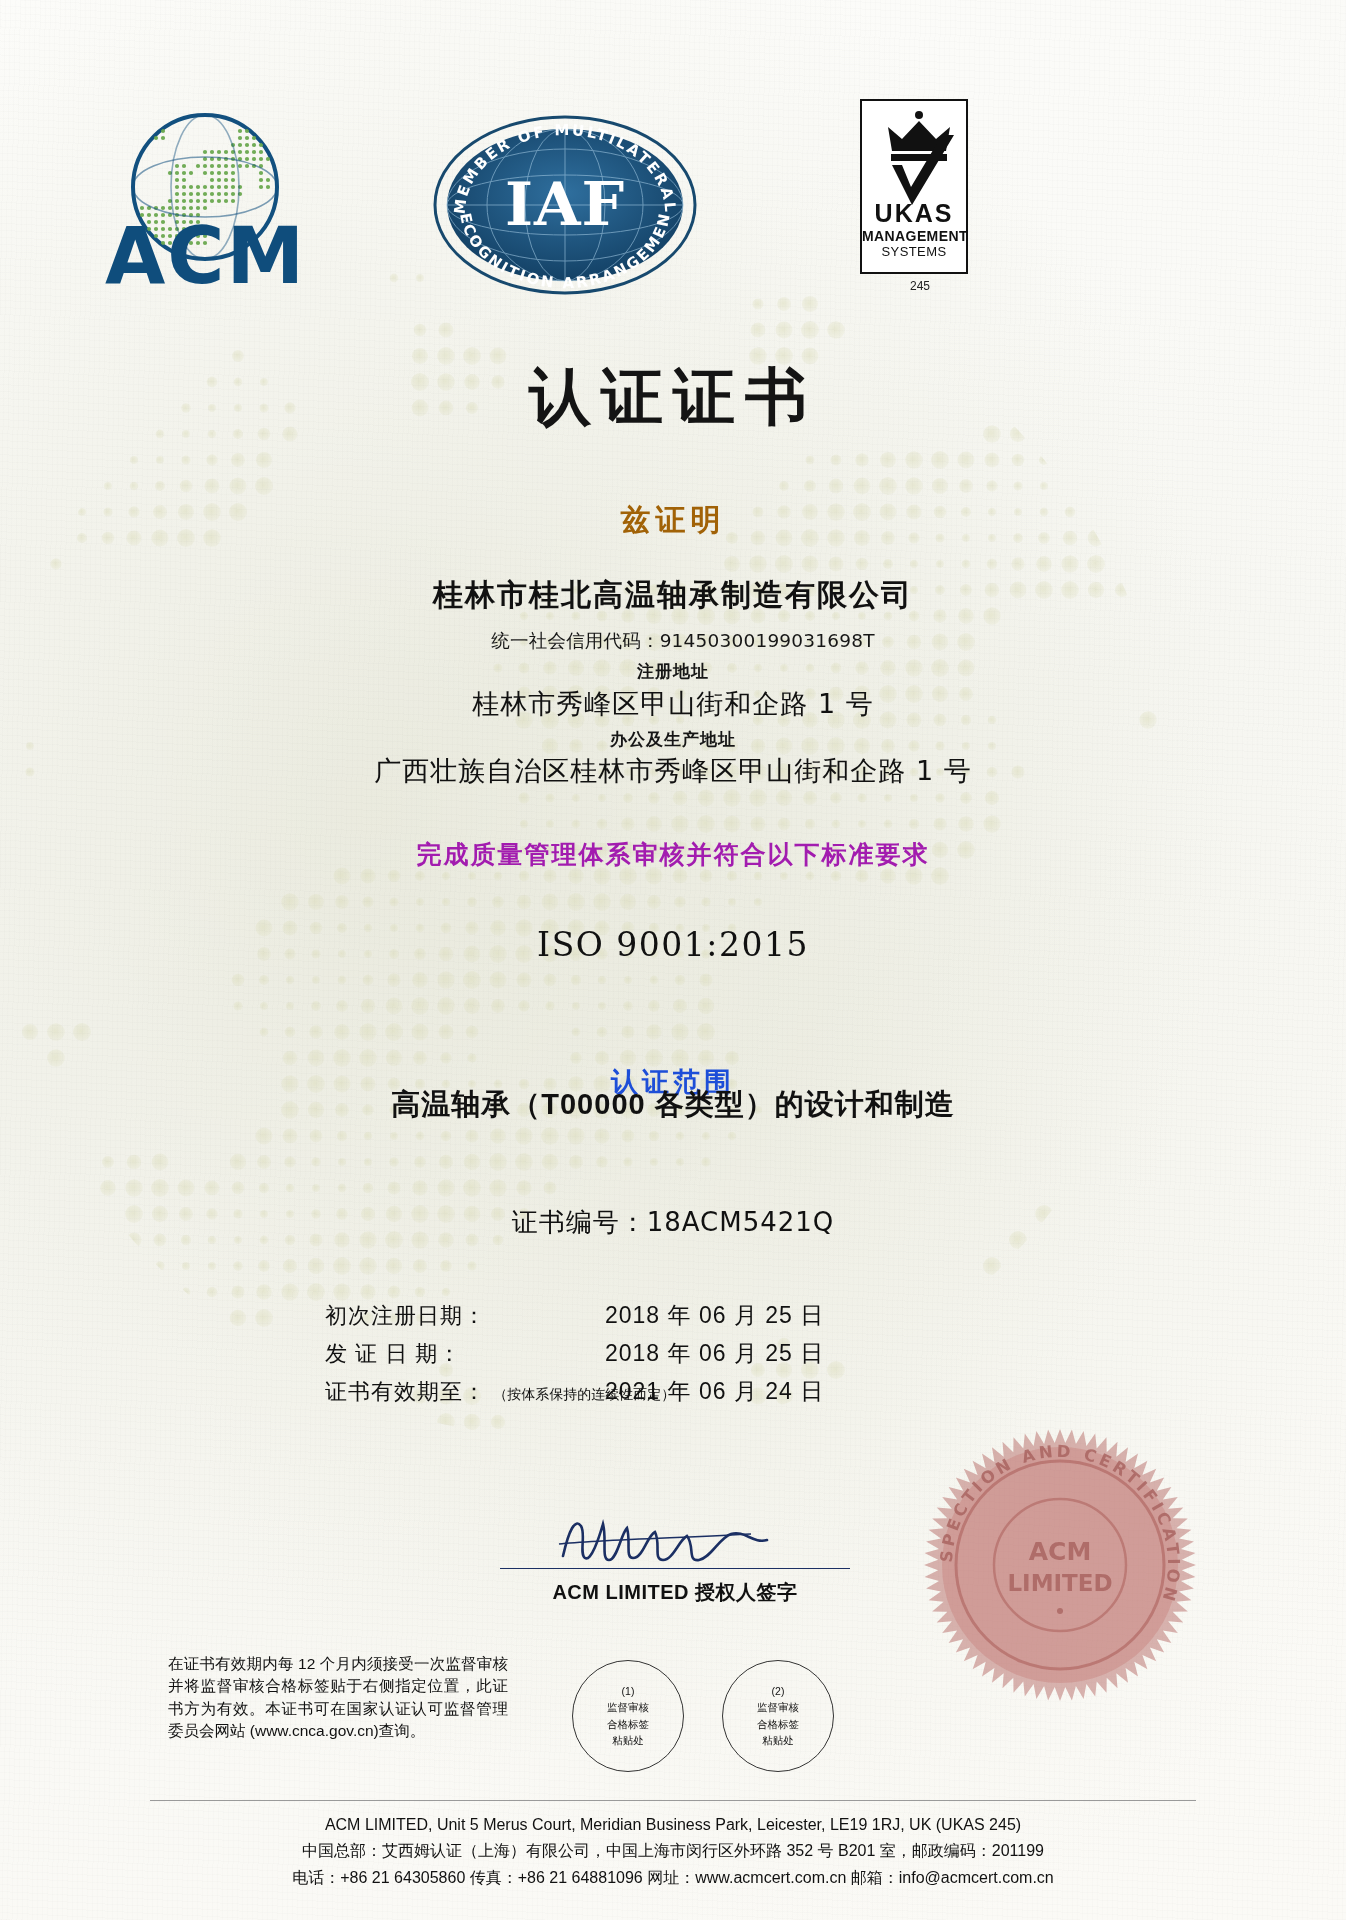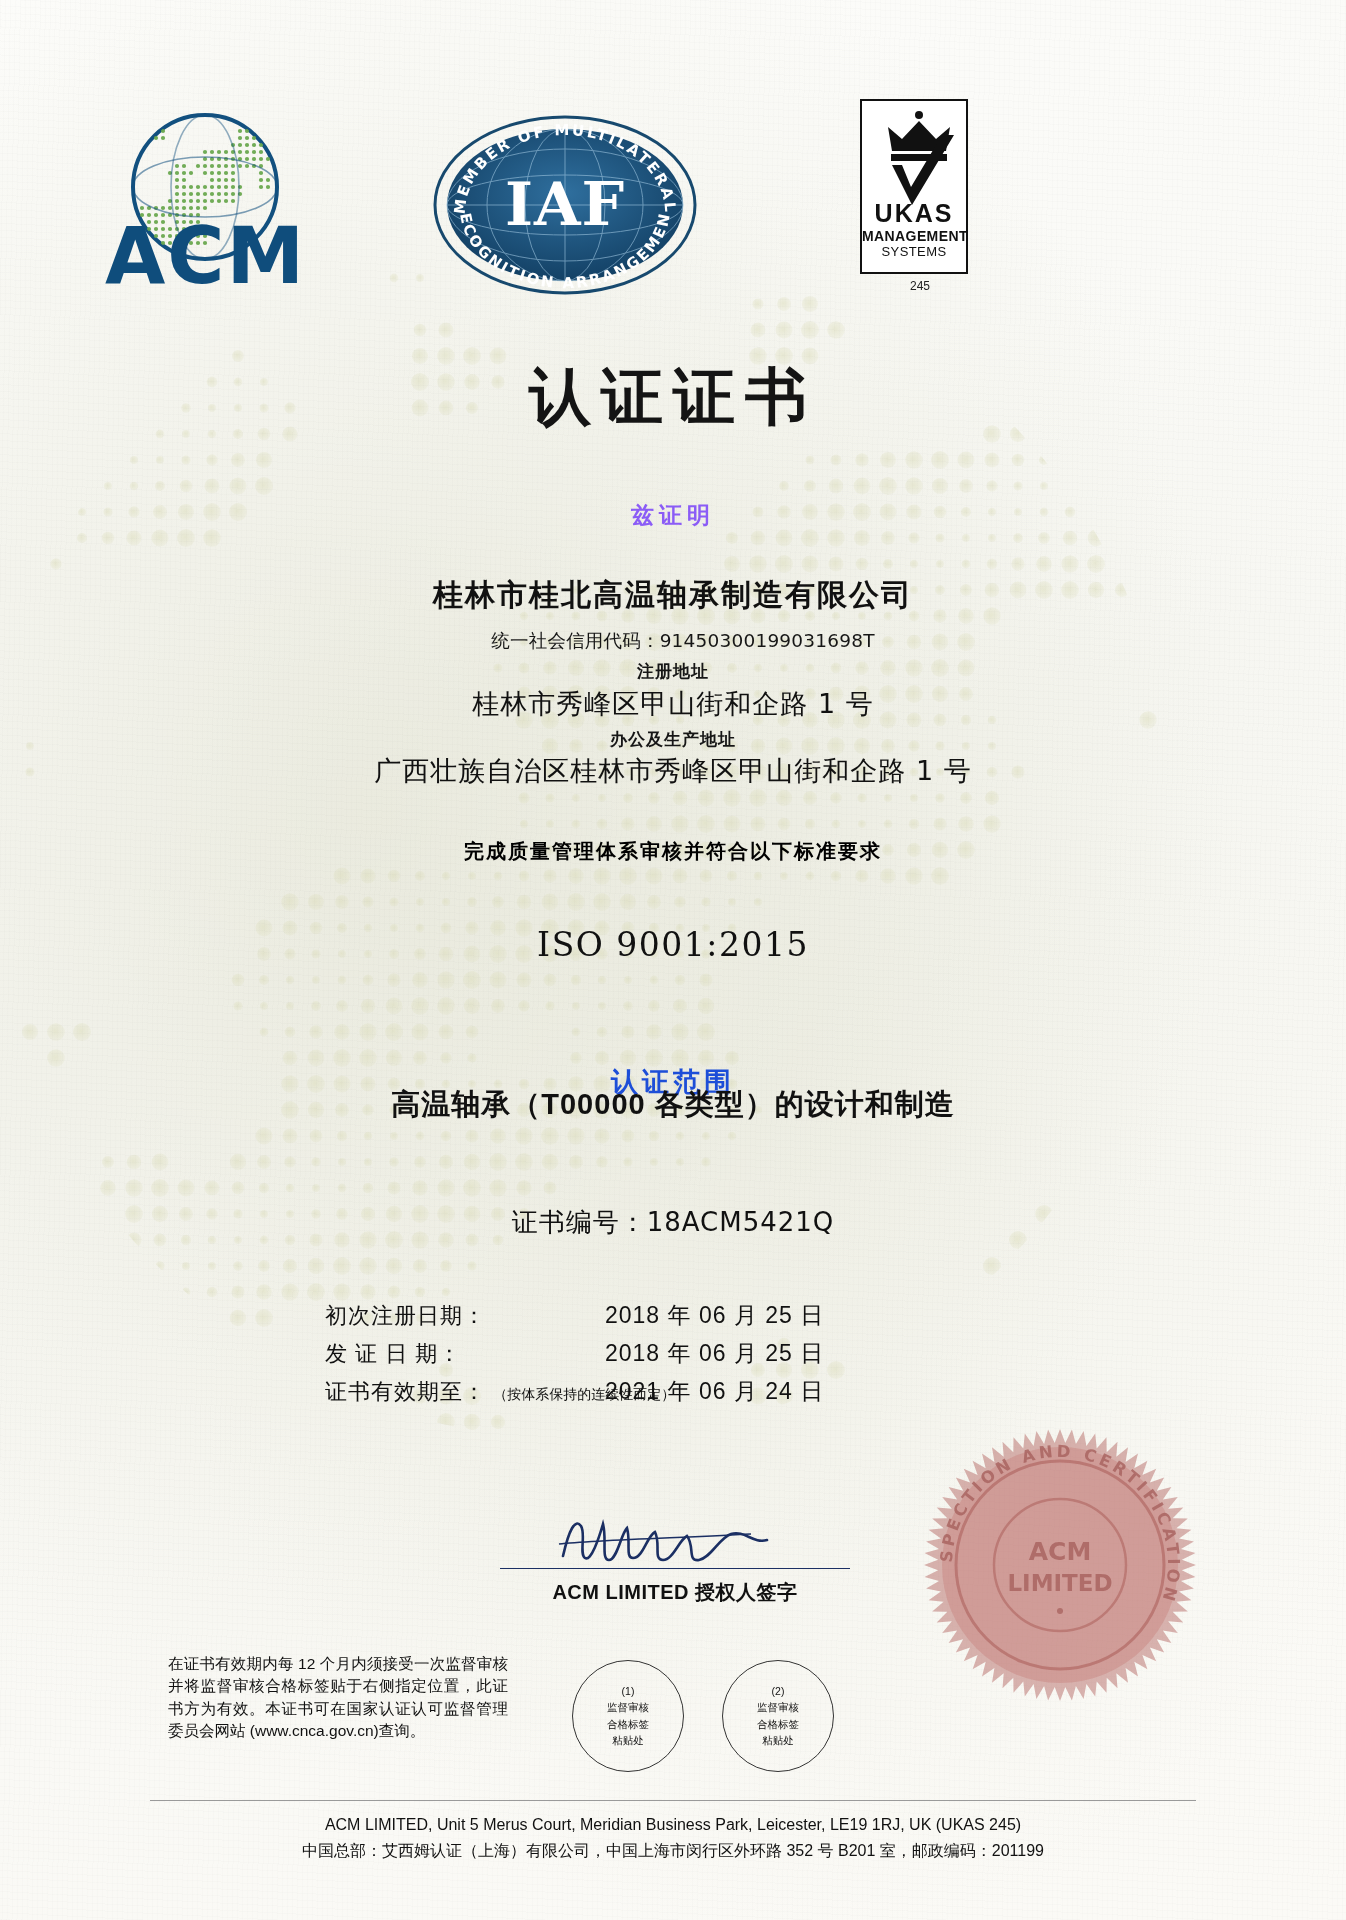--- a/index.html
+++ b/index.html
@@ -104,33 +104,33 @@
     font-family: "DejaVu Serif", "Liberation Serif", serif;
     font-size: 62px;
     font-weight: bold;
     letter-spacing: 10px;
     color: #141414;
   }
 
   
   .ctr { position: absolute; left: 0; right: 0; text-align: center; }
 
-  .t-zizhengming { top: 500px; font-size: 23px; letter-spacing: 5px; font-weight: bold; color: #8b5cf6;
+  .t-zizhengming { top: 500px; font-size: 30px; letter-spacing: 5px; font-weight: bold; color: #a16207;
                    font-family: "DejaVu Serif","Liberation Serif",serif; }
   .t-company     { top: 575px; font-size: 30px; font-weight: bold; letter-spacing: 2px; color: #111;
                    font-family: "DejaVu Sans","Liberation Sans",sans-serif; }
   .t-credit      { top: 628px; font-size: 18.5px; color: #161616; letter-spacing: .2px;
                    font-family: "DejaVu Sans","Liberation Sans",sans-serif; padding-left: 20px; }
   .t-reg-label   { top: 660px; font-size: 17px; font-weight: bold; color: #161616; letter-spacing: 1px; }
   .t-reg-addr    { top: 686px; font-size: 27px; color: #111; letter-spacing: 1px;
                    font-family: "DejaVu Sans","Liberation Sans",sans-serif; }
   .t-off-label   { top: 728px; font-size: 17px; font-weight: bold; color: #161616; letter-spacing: 1px; }
   .t-off-addr    { top: 753px; font-size: 27px; color: #111; letter-spacing: 1px;
                    font-family: "DejaVu Sans","Liberation Sans",sans-serif; }
-  .t-statement   { top: 838px; font-size: 20px; font-weight: bold; letter-spacing: 2px; color: #000000; }
+  .t-statement   { top: 838px; font-size: 25px; font-weight: bold; letter-spacing: 2px; color: #a21caf; }
   .t-standard    { top: 925px; font-size: 33px; color: #111; letter-spacing: 1.5px;
                    font-family: "DejaVu Serif","Liberation Serif",serif; }
   .t-scope-label { top: 1020px; font-size: 27px; font-weight: bold; letter-spacing: 4px; color: #1d4ed8; margin-top: 44px; }
   .t-scope-text  { top: 1085px; font-size: 29px; font-weight: bold; letter-spacing: 1px; color: #111; }
   .t-certno      { top: 1205px; font-size: 26px; letter-spacing: 1px; color: #111;
                    font-family: "DejaVu Sans","Liberation Sans",sans-serif; }
 
   
   #dates {
     position: absolute;
@@ -1228,13 +1228,14 @@
   <div>(2)</div>
   <div>监督审核</div>
   <div>合格标签</div>
   <div>粘贴处</div>
 </div>
 
 <div id="footer-rule"></div>
 <div id="footer">
   <span class="line">ACM LIMITED, Unit 5 Merus Court, Meridian Business Park, Leicester, LE19 1RJ, UK (UKAS 245)</span>
   <span class="line">中国总部：艾西姆认证（上海）有限公司，中国上海市闵行区外环路 352 号 B201 室，邮政编码：201199</span>
+  <span class="line">电话：+86 21 64305860  传真：+86 21 64881096  网址：www.acmcert.com.cn  邮箱：info@acmcert.com.cn</span>
 </div>
 
 </body></html>

